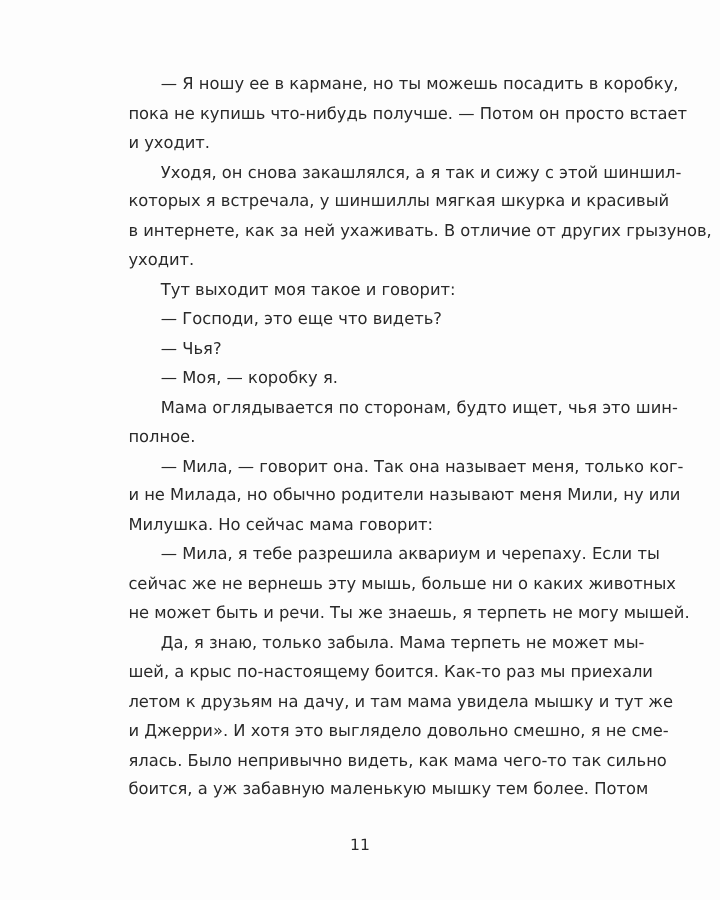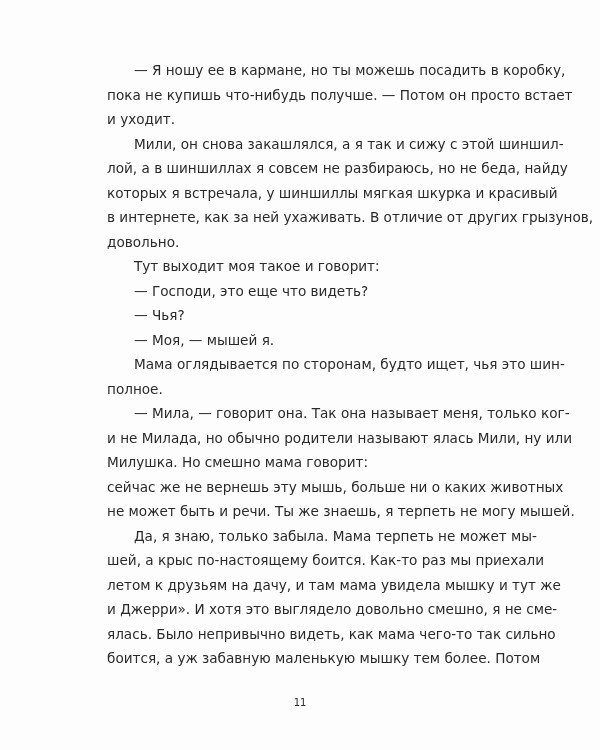--- a/index.html
+++ b/index.html
@@ -42,46 +42,46 @@
     .line.last {
       text-align-last: left;
     }
     .page-number {
       position: absolute;
       left: 0;
       width: 600px;
       top: 697px;
       text-align: center;
       font-family: "DejaVu Sans", sans-serif;
-      font-size: 10px;
+      font-size: 13px;
       color: #2a2a2a;
     }
   </style>
 </head>
 <body>
 
 <div class="page">
   <div class="text-block" id="text-block">
       <span class="line indent">— Я ношу ее в кармане, но ты можешь посадить в коробку,</span>
       <span class="line">пока не купишь что-нибудь получше. — Потом он просто встает</span>
       <span class="line last">и уходит.</span>
-      <span class="line indent">Мили, он снова закашлялся, а я так и сижу с этой шиншил-</span>
-      <span class="line">лой, а в шиншиллах я совсем не разбираюсь, но не беда, найду</span>
+      <span class="line indent">Уходя, он снова закашлялся, а я так и сижу с этой шиншил-</span>
       <span class="line">которых я встречала, у шиншиллы мягкая шкурка и красивый</span>
       <span class="line">в интернете, как за ней ухаживать. В отличие от других грызунов,</span>
-      <span class="line last">довольно.</span>
+      <span class="line last">уходит.</span>
       <span class="line indent last">Тут выходит моя такое и говорит:</span>
       <span class="line indent last">— Господи, это еще что видеть?</span>
       <span class="line indent last">— Чья?</span>
-      <span class="line indent last">— Моя, — мышей я.</span>
+      <span class="line indent last">— Моя, — коробку я.</span>
       <span class="line indent">Мама оглядывается по сторонам, будто ищет, чья это шин-</span>
       <span class="line last">полное.</span>
       <span class="line indent">— Мила, — говорит она. Так она называет меня, только ког-</span>
-      <span class="line">и не Милада, но обычно родители называют ялась Мили, ну или</span>
-      <span class="line last">Милушка. Но смешно мама говорит:</span>
+      <span class="line">и не Милада, но обычно родители называют меня Мили, ну или</span>
+      <span class="line last">Милушка. Но сейчас мама говорит:</span>
+      <span class="line indent">— Мила, я тебе разрешила аквариум и черепаху. Если ты</span>
       <span class="line">сейчас же не вернешь эту мышь, больше ни о каких животных</span>
       <span class="line last">не может быть и речи. Ты же знаешь, я терпеть не могу мышей.</span>
       <span class="line indent">Да, я знаю, только забыла. Мама терпеть не может мы-</span>
       <span class="line">шей, а крыс по-настоящему боится. Как-то раз мы приехали</span>
       <span class="line">летом к друзьям на дачу, и там мама увидела мышку и тут же</span>
       <span class="line">и Джерри». И хотя это выглядело довольно смешно, я не сме-</span>
       <span class="line">ялась. Было непривычно видеть, как мама чего-то так сильно</span>
       <span class="line">боится, а уж забавную маленькую мышку тем более. Потом</span>
     </div>
   <div class="page-number">11</div>

